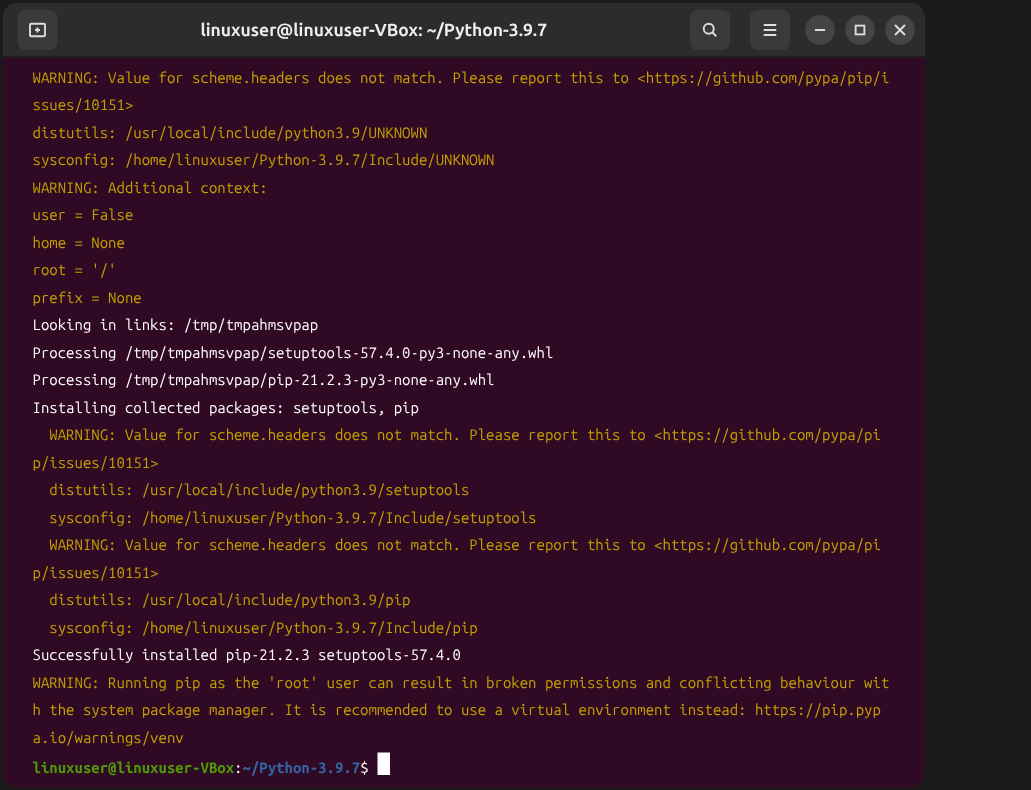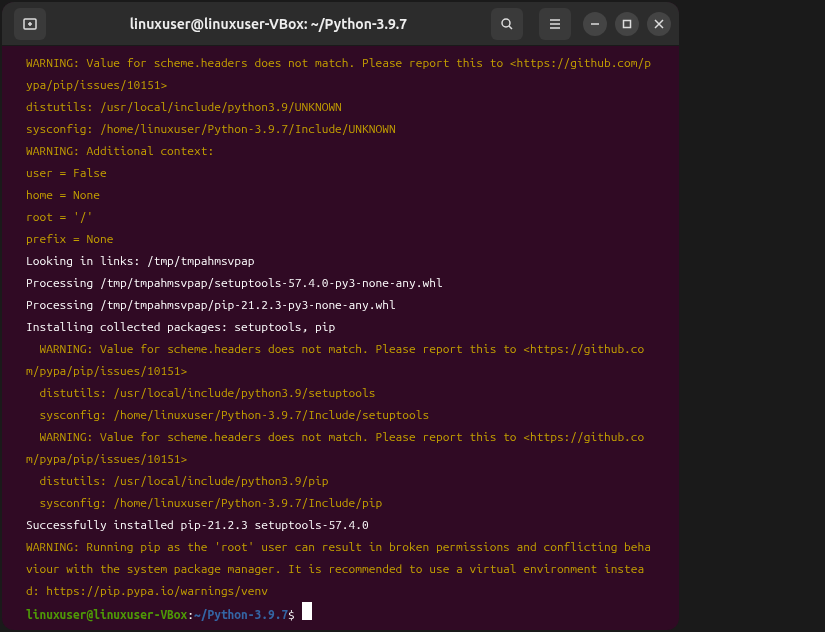--- a/index.html
+++ b/index.html
@@ -4,21 +4,21 @@
   <style>
     * { margin: 0; padding: 0; box-sizing: border-box; }
     body {
       width: 825px;
       height: 632px;
       background: #1a1a1a;
       font-family: 'Ubuntu Mono', 'DejaVu Sans Mono', monospace;
       overflow: hidden;
     }
     .window {
-      width: 677px;
+      width: 738px;
       height: 628px;
       margin: 2px;
       background: #300a24;
       border-radius: 12px;
       overflow: hidden;
       display: flex;
       flex-direction: column;
     }
     .titlebar {
       height: 44px;

